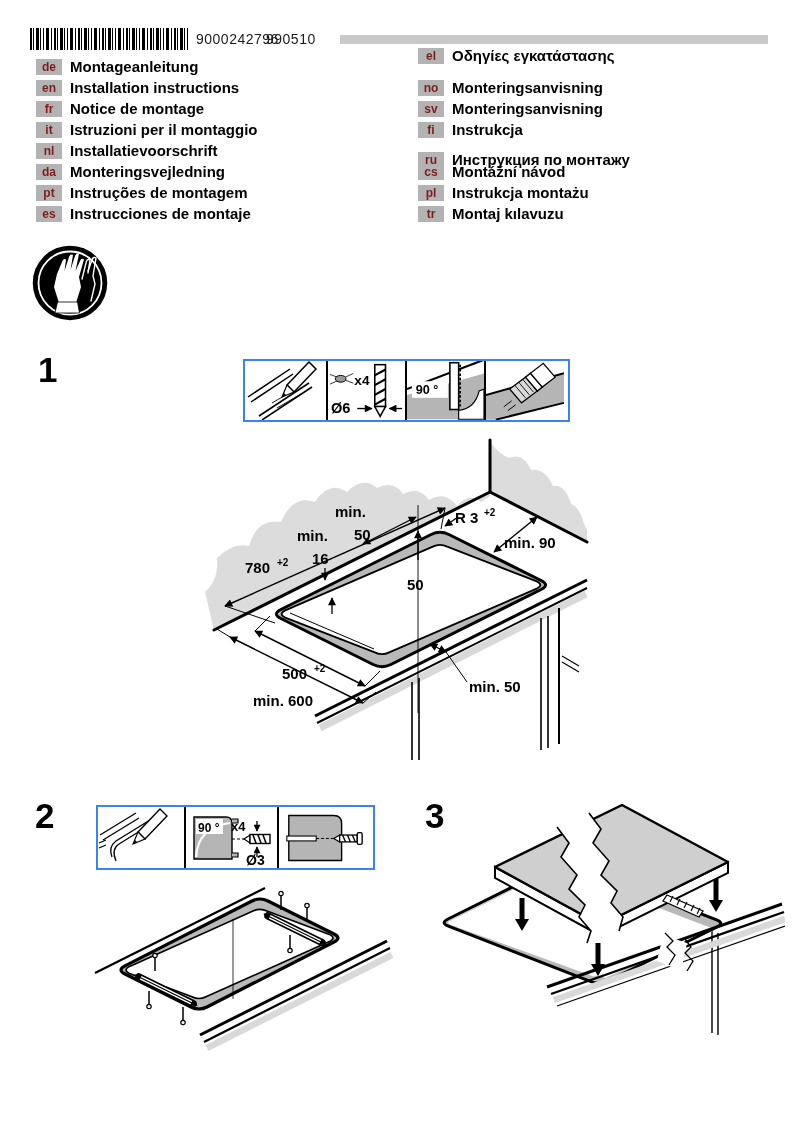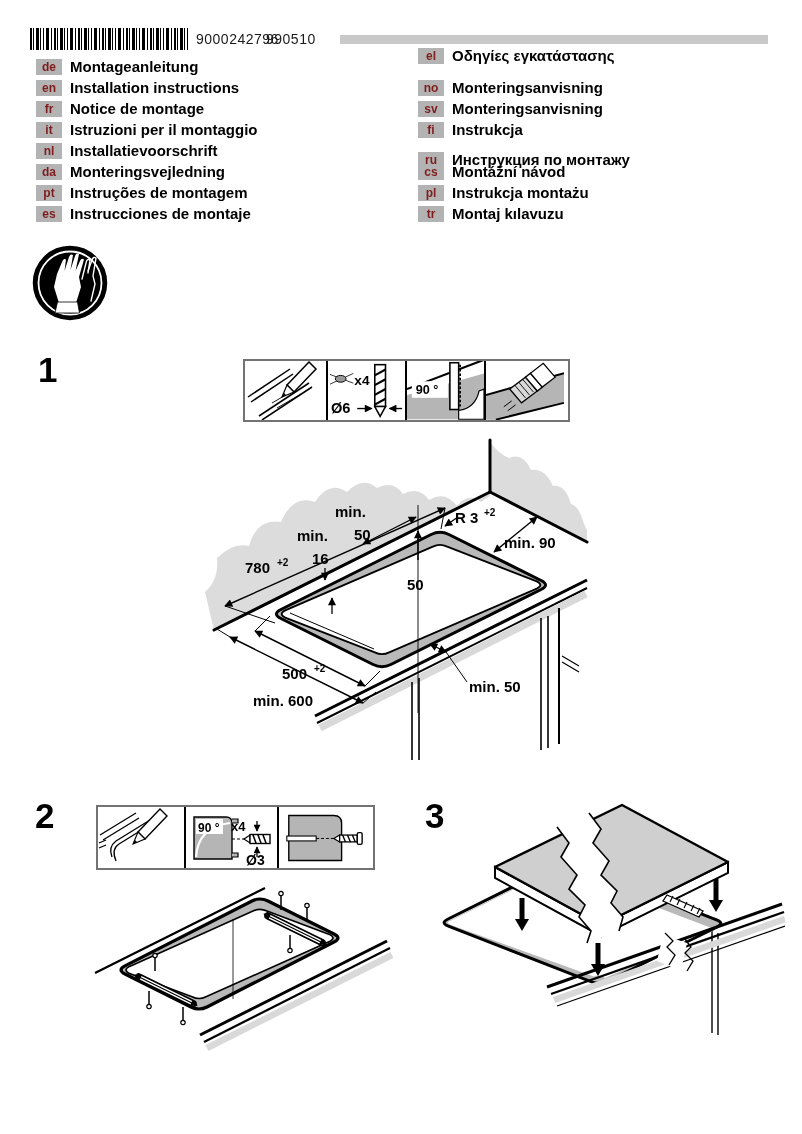--- a/index.html
+++ b/index.html
@@ -12,21 +12,21 @@
   #graybar{left:340px;top:35px;width:428px;height:9px;background:#c9c9c9;}
   
   .lang-row{height:19px;display:flex;align-items:center;}
   .lang-badge{display:inline-block;width:26px;height:16px;line-height:16px;background:#b3b3b3;color:#7f1d1d;
     font-size:12px;font-weight:bold;text-align:center;flex:0 0 26px;}
   .lang-title{margin-left:8px;font-size:15px;font-weight:bold;color:#000;white-space:nowrap;}
   .col-l{left:36px;} .col-r{left:418px;}
   
   .stepnum{font-size:35px;font-weight:bold;color:#000;line-height:1;}
   
-  .strip{display:flex;border:2px solid #737373;background:#fff;box-sizing:border-box;}
+  .strip{display:flex;border:2px solid #3b82f6;background:#fff;box-sizing:border-box;}
   .panel{height:100%;box-sizing:border-box;}
   .panel + .panel{border-left:2px solid #000;}
   .panel svg{display:block;width:100%;height:100%;}
   svg text{font-family:"Liberation Sans",sans-serif;}
   .dim{font-size:15px;font-weight:bold;fill:#000;}
   .dimsup{font-size:10px;font-weight:bold;fill:#000;}
   .icotxt{font-weight:bold;fill:#000;}
 </style>
 </head>
 <body>

